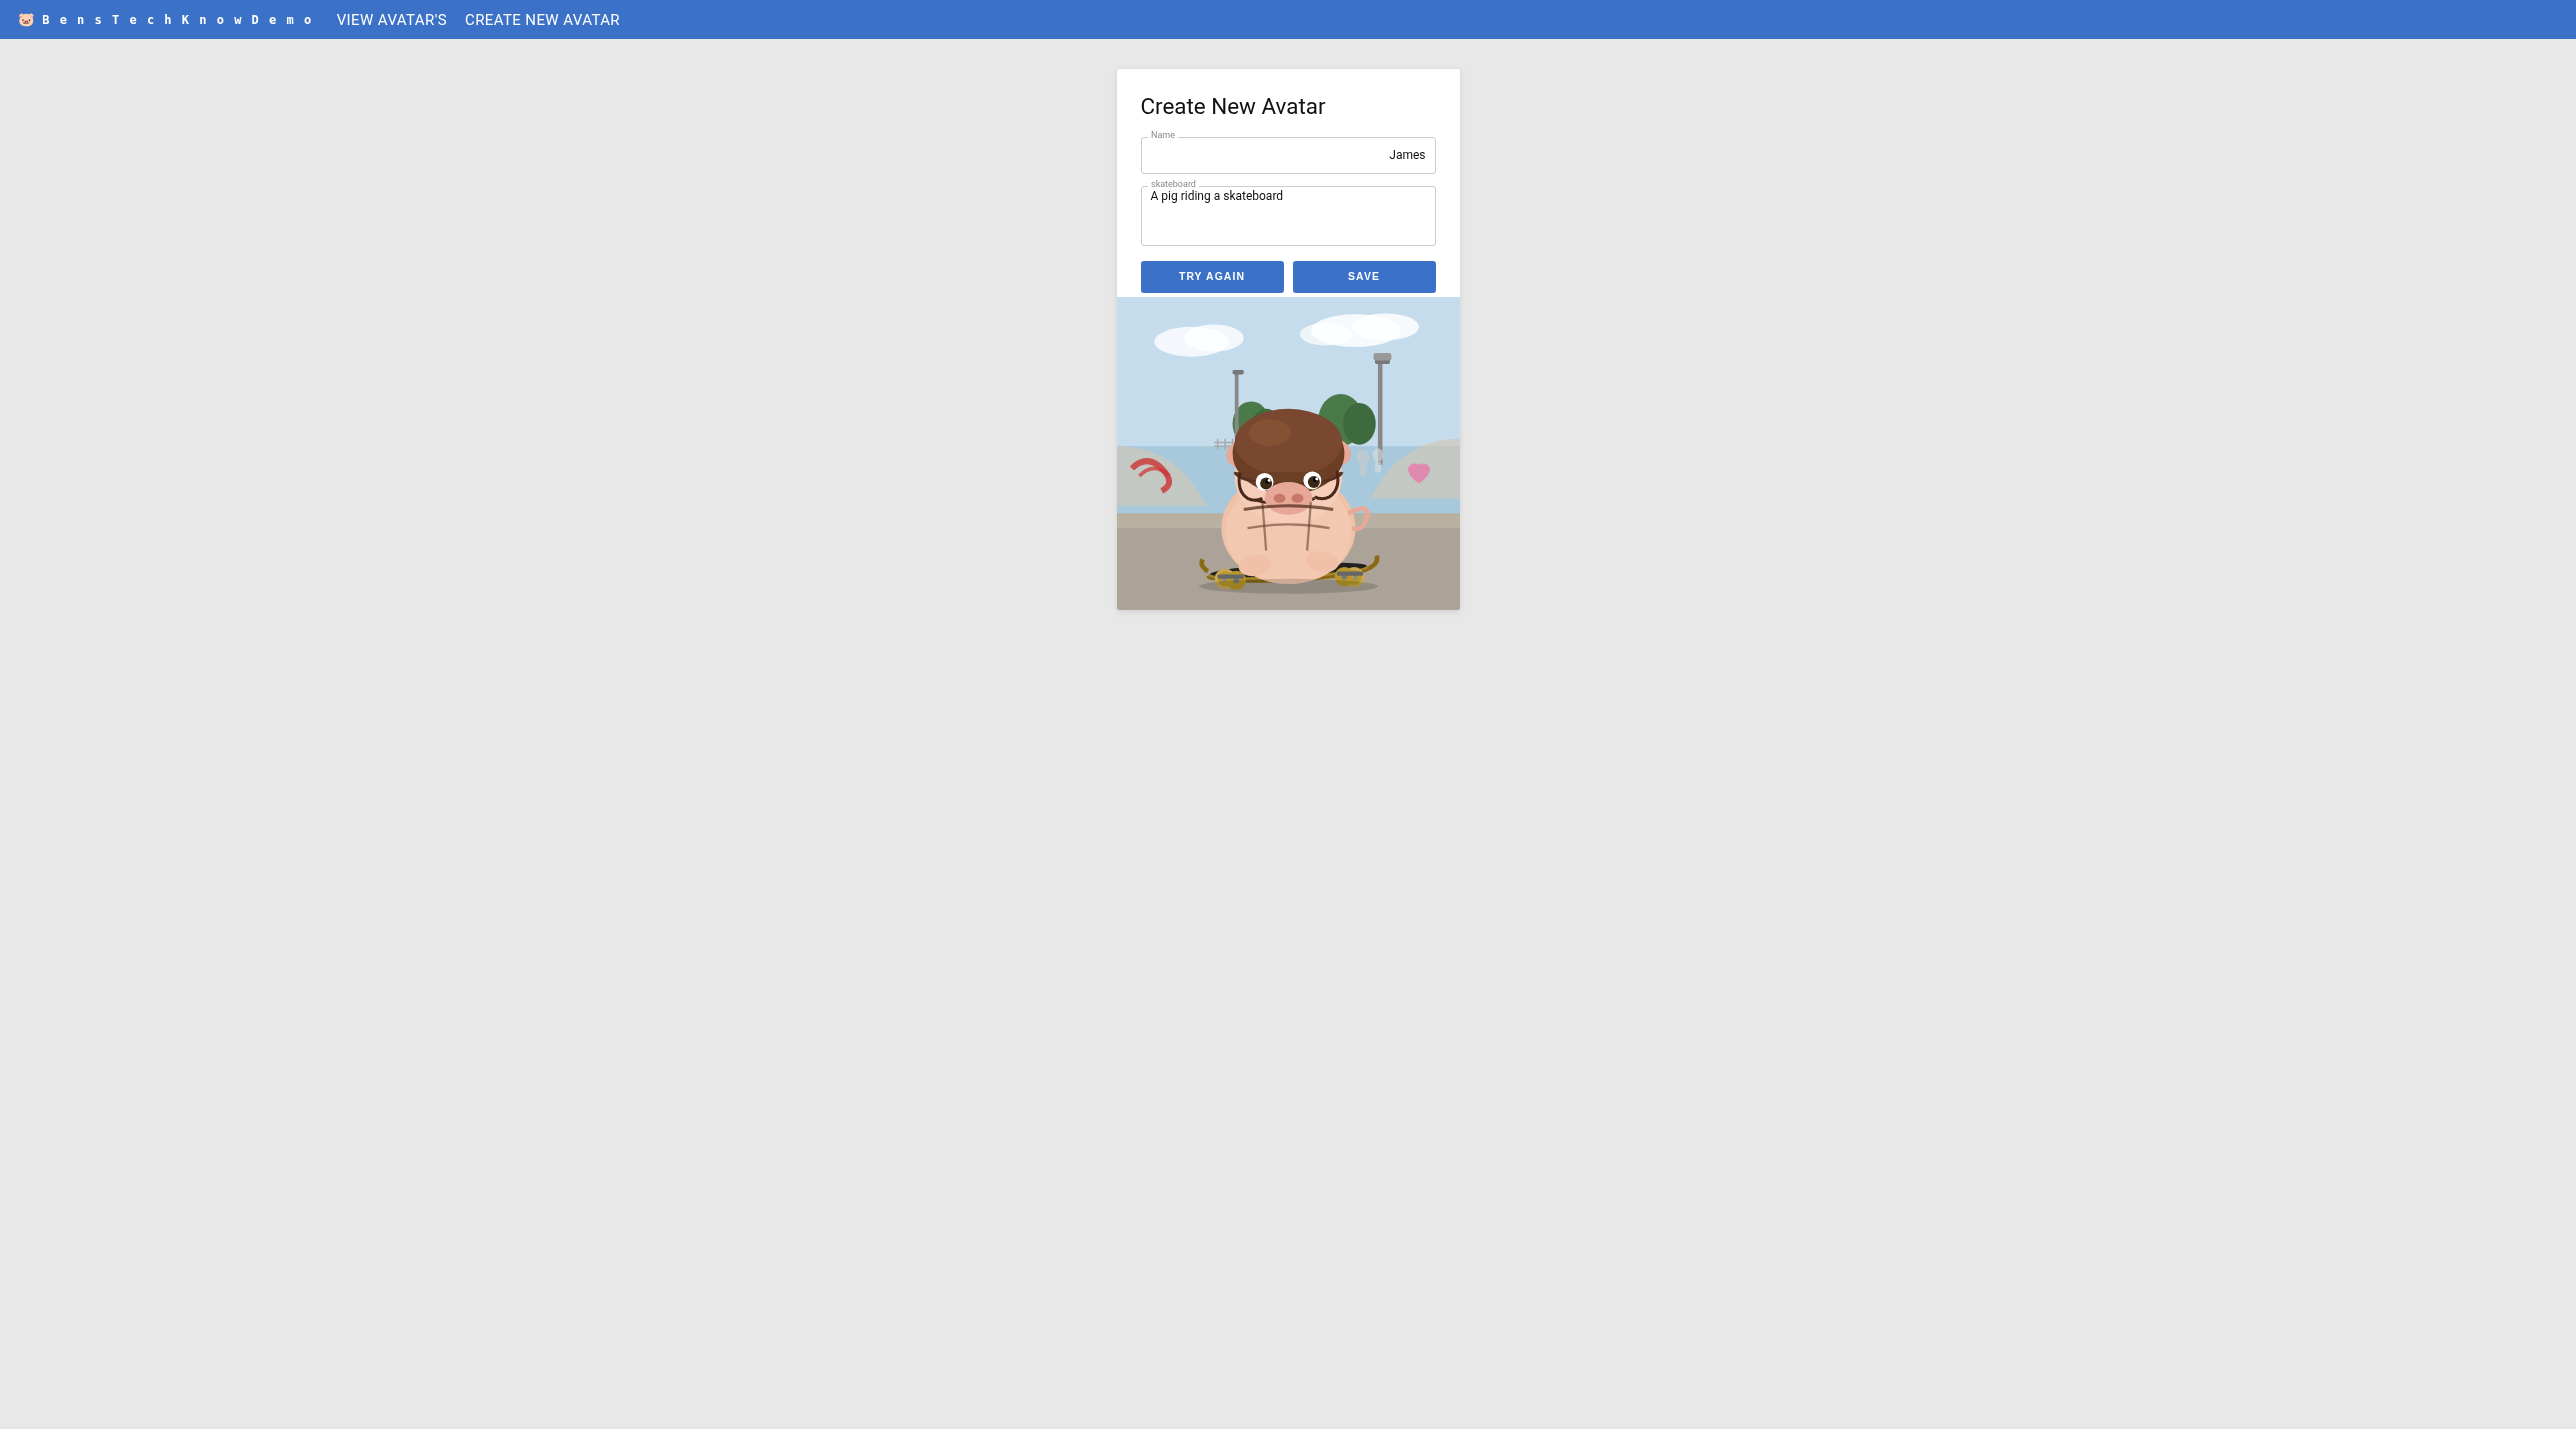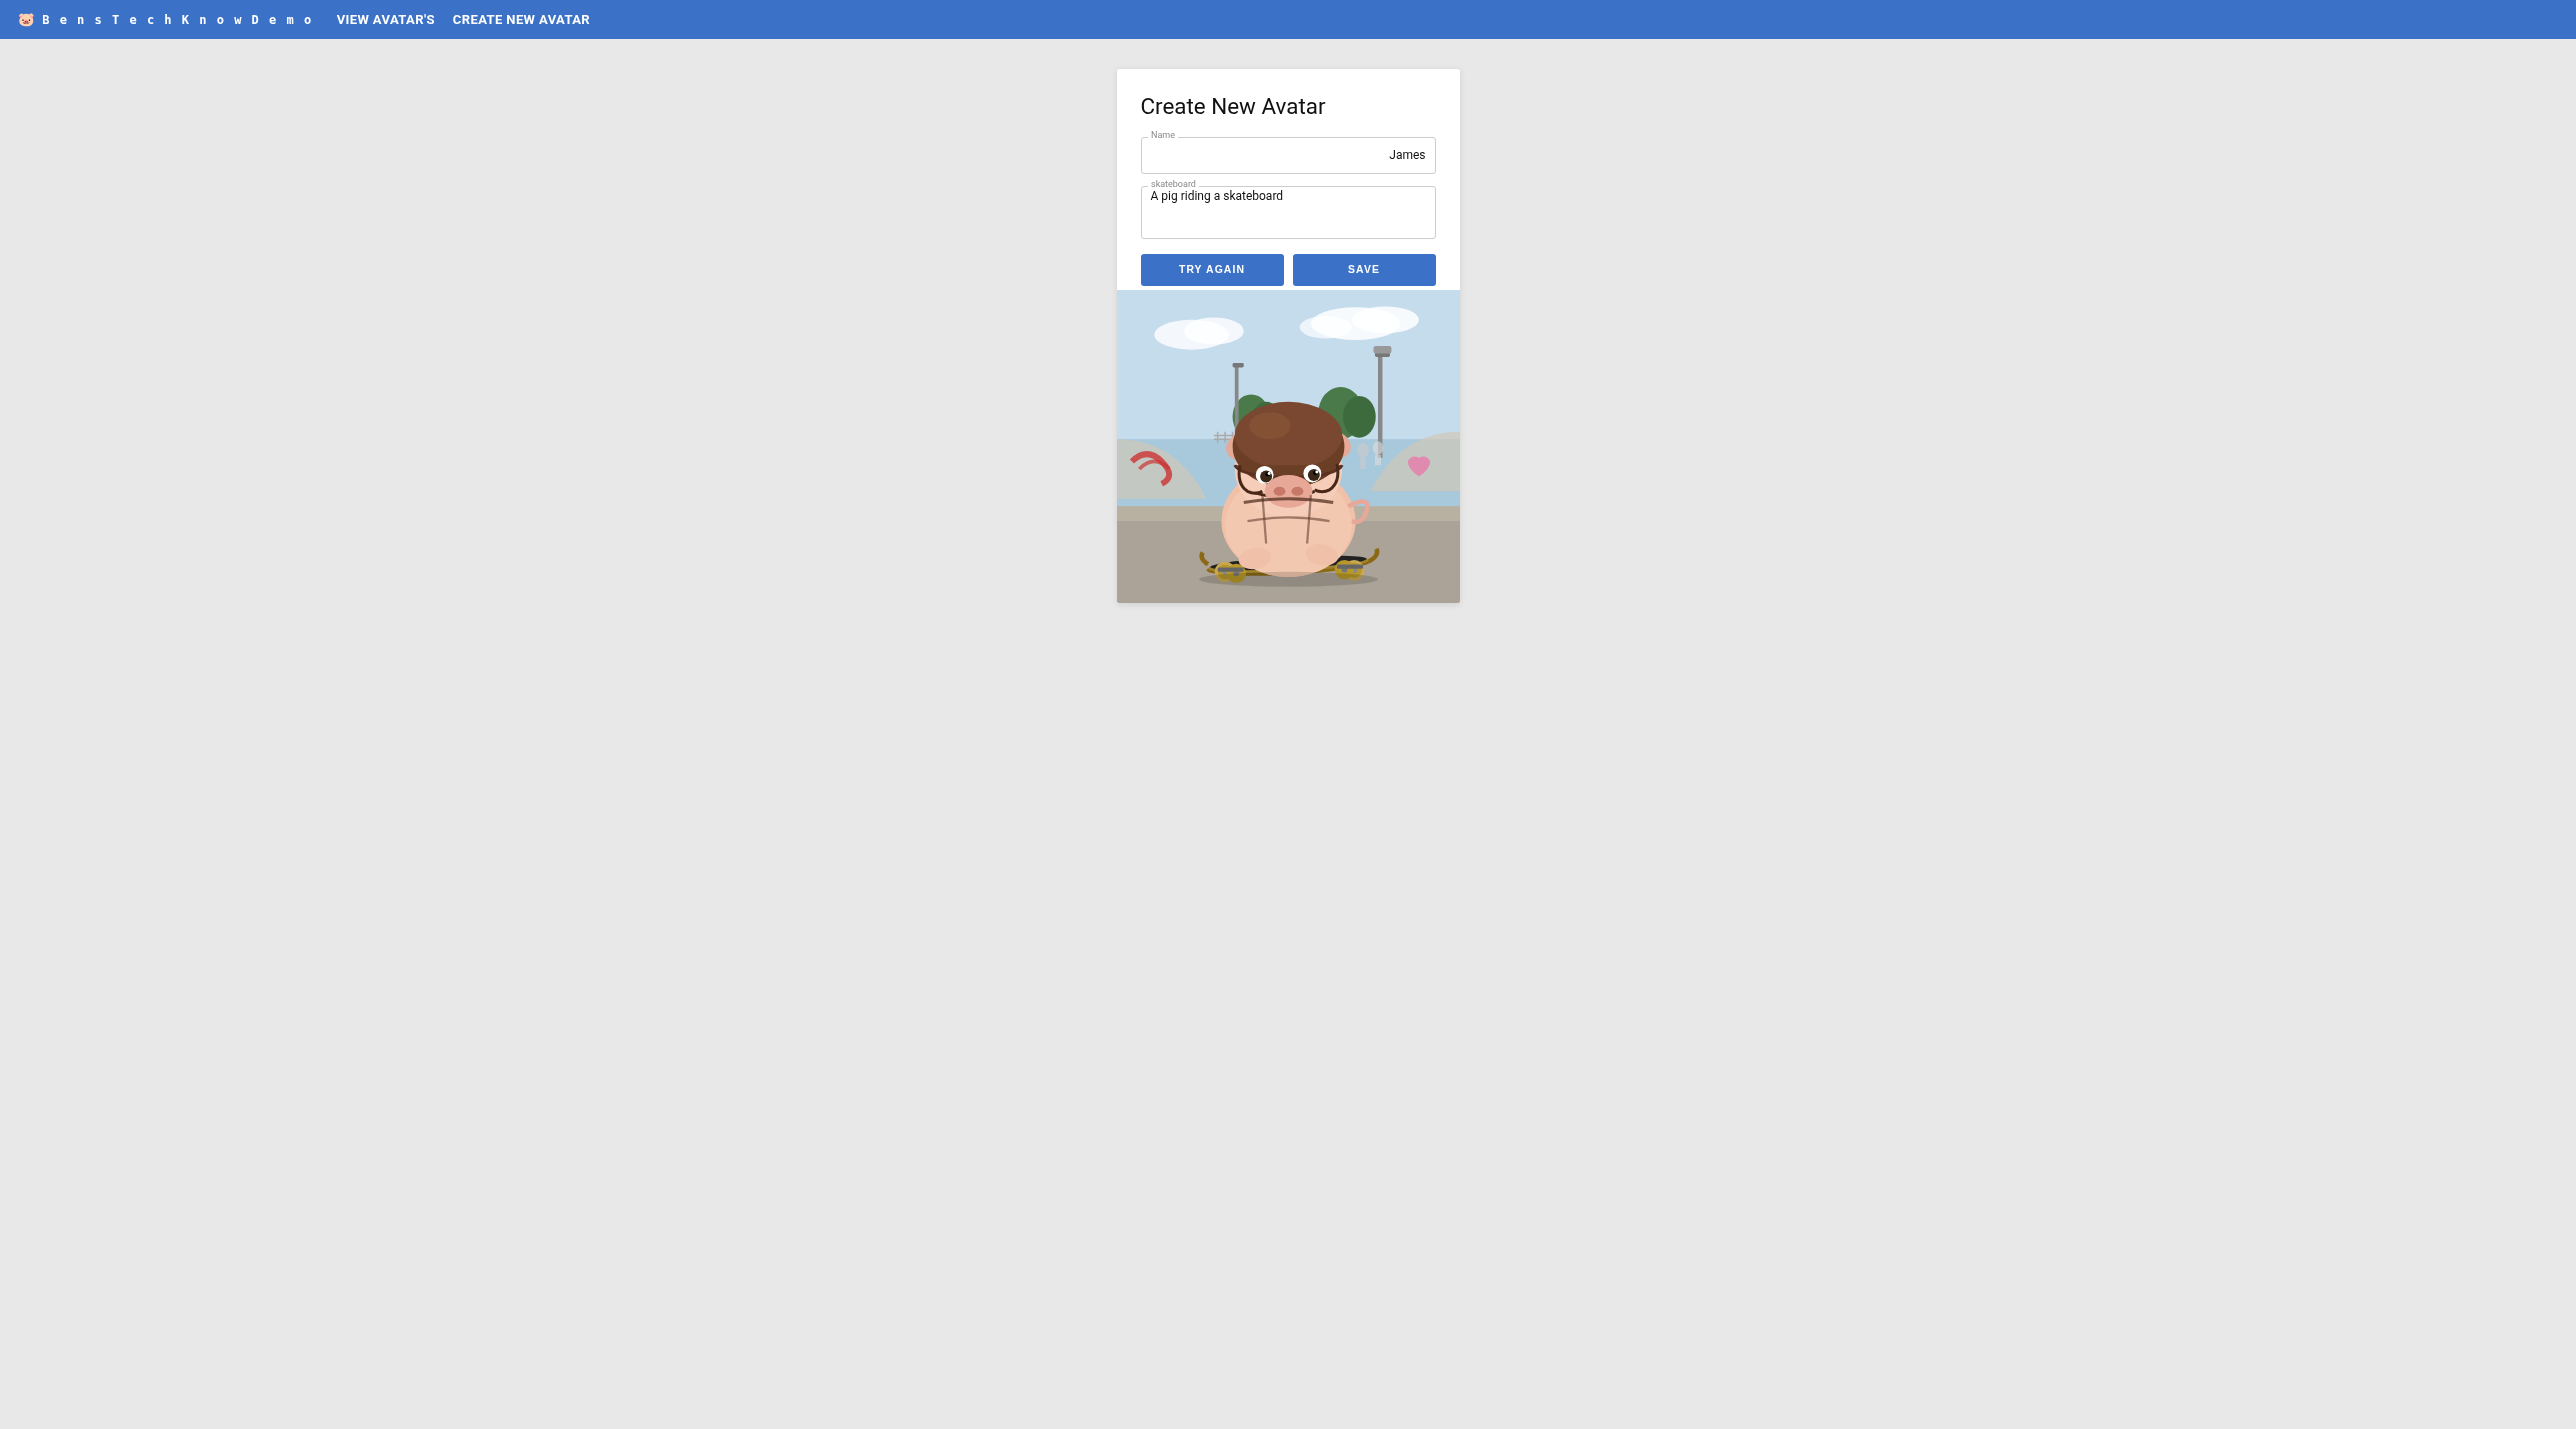--- a/index.html
+++ b/index.html
@@ -39,22 +39,22 @@
       font-size: 13.4px;
     }
 
     .nav-links {
       display: flex;
       gap: 18px;
     }
 
     .nav-link {
       color: white;
-      font-size: 13px;
-      font-weight: 700;
+      font-size: 15px;
+      font-weight: 400;
       letter-spacing: 0.4px;
       cursor: pointer;
       text-decoration: none;
     }
 
     
     .main-content {
       display: flex;
       justify-content: center;
       padding: 30px 15px;
@@ -107,21 +107,21 @@
     .field-textarea {
       width: 100%;
       border: 0.7px solid #ccc;
       border-radius: 3px;
       padding: 2px 9px;
       font-size: 12px;
       color: #111;
       outline: none;
       font-family: inherit;
       resize: none;
-      height: 53px;
+      height: 60px;
     }
 
     
     .button-row {
       display: flex;
       gap: 9px;
       margin-top: 12px;
       margin-bottom: 4px;
     }
 

